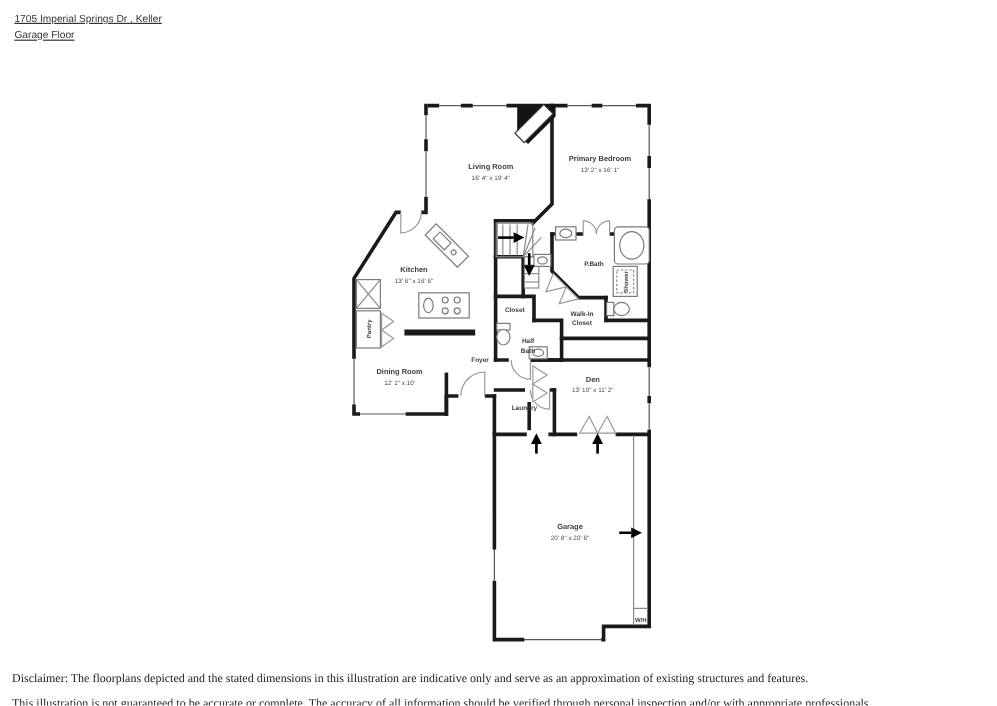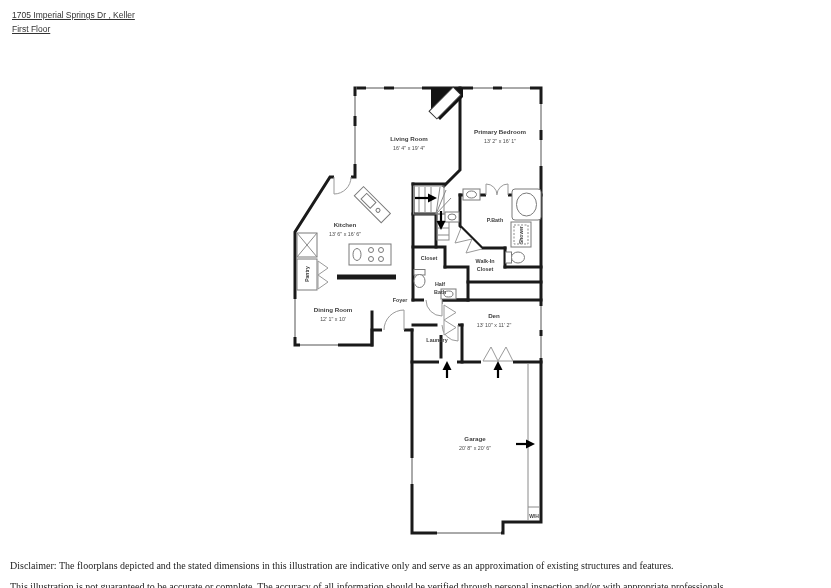--- a/index.html
+++ b/index.html
@@ -23,21 +23,21 @@
   .rname{font-size:6.2px;font-weight:bold;text-anchor:middle;}
   .rdims{font-size:5.3px;font-weight:normal;text-anchor:middle;fill:#4a4a4a;}
   .rsmall{font-size:5.4px;font-weight:bold;text-anchor:middle;}
   .rtiny{font-size:5px;font-weight:bold;text-anchor:middle;}
 </style>
 </head>
 <body>
 
 <div class="header">
   <div>1705 Imperial Springs Dr , Keller</div>
-  <div>First Floor</div>
+  <div>Garage Floor</div>
 </div>
 
 <svg width="831" height="588" viewBox="0 0 831 588">
 
   <g>
     <path class="wall" d="M358,88 H541 V522 H503 V533 H412 V330"></path>
     <path class="wall" d="M412,330 H372 V345 H295 V232 L330,177 H355 V88"></path>
     <path class="wall" d="M460,88 V170 L444,186"></path>
     <path class="wall" d="M413,184 H444"></path>
     <path class="wall" d="M413,184 V300"></path>

